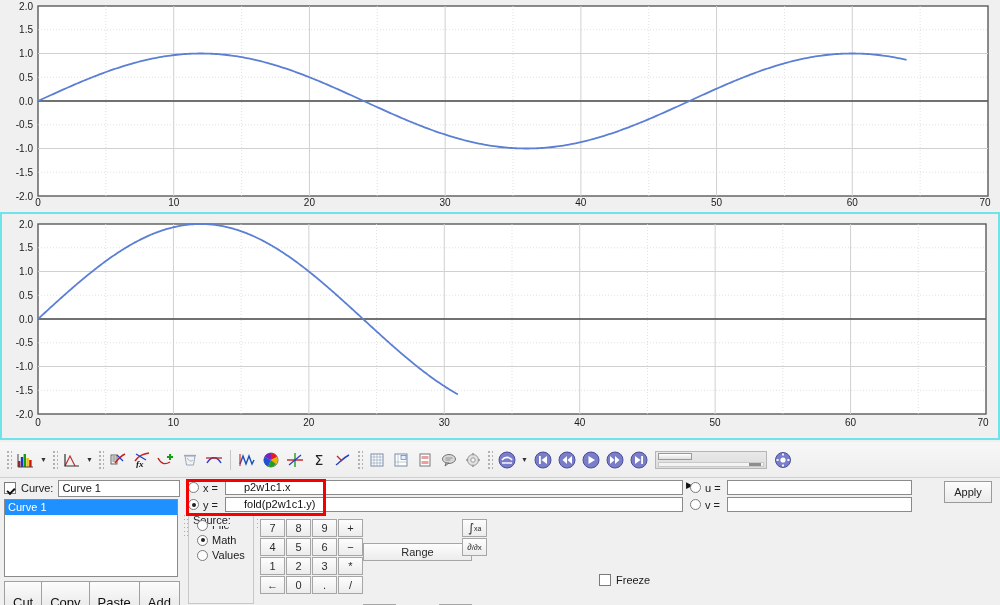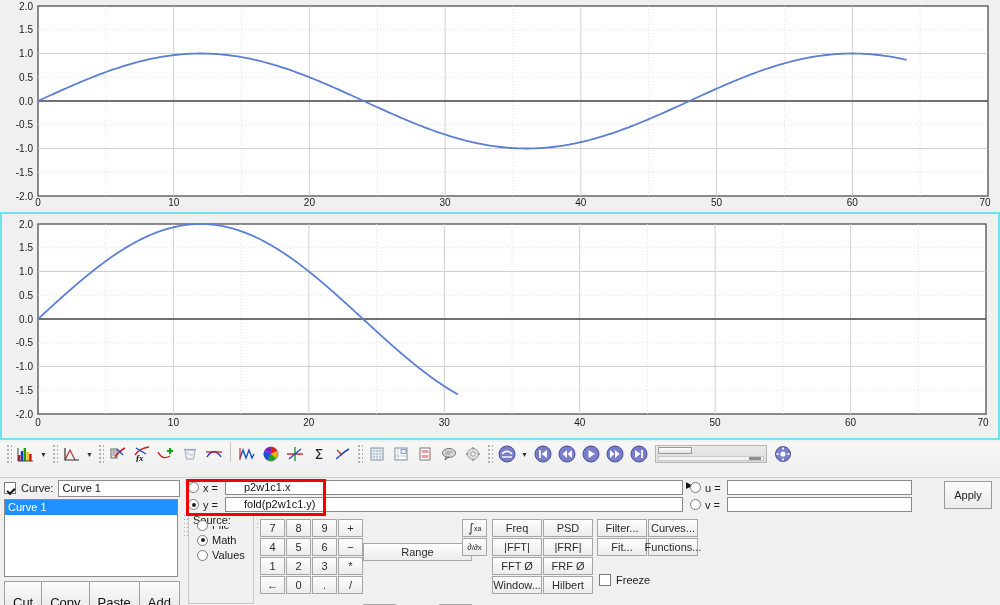--- a/index.html
+++ b/index.html
@@ -20,21 +20,21 @@
   #chart-bot  { top: 212px; width: 1000px; height: 228px;
                 border: 2px solid #6fe3ea; background:#f0f0f0; }
 
   .plot-svg { display:block; width: 100%; height: 100%; }
 
   
   #toolbar {
     position:absolute; left:0; top:442px; width:1000px; height:36px;
     background: linear-gradient(#f7f7f7, #eeeeee);
     border-bottom: 1px solid #cfcfcf;
-    display:flex; align-items:flex-start; padding-left:4px;
+    display:flex; align-items:center; padding-left:4px;
   }
   .tb-group { display:flex; align-items:center; }
   .tb-btn {
     width: 24px; height: 24px; display:flex; align-items:center; justify-content:center;
     cursor: default;
   }
   .tb-btn.small { width:12px; }
   .tb-grip {
     width: 6px; height: 20px; margin: 0 2px;
     background-image: radial-gradient(circle at 2px 2px, #9b9b9b 1px, transparent 1px);
@@ -144,21 +144,21 @@
   .key sub { font-size:7px; vertical-align:sub; }
   .key sup { font-size:7px; vertical-align:super; }
 
   #freeze-row { position:absolute; left:599px; top:574px; display:flex; align-items:center; gap:5px; }
 
   
   #uv-block { position:absolute; left:690px; top:2px; width:310px; height:34px; }
   .uv-row { display:flex; align-items:center; height:15px; margin-bottom:2px; }
   .uv-input { border:1px solid #8a8a8a; background:#fff; height:15px; width:185px; }
   #apply-btn {
-    position:absolute; left:944px; top:3px; width:48px; height:28px;
+    position:absolute; left:944px; top:3px; width:48px; height:22px;
     background: linear-gradient(#fcfcfc,#ebebeb); border:1px solid #9a9a9a;
     display:flex; align-items:center; justify-content:center; font-size:11px; cursor:default;
   }
   #tri-expand { position:absolute; left:686px; top:2px; font-size:9px; color:#111; }
 </style>
 </head>
 <body>
 
 <div id="app">
 
@@ -613,37 +613,21 @@
         <sup>x</sup>
         <sub>a</sub>
     </div>
     <div class="key">
       <span style="font-size:9px;">∂</span>
         <span style="font-size:8px;">/</span>
         <span style="font-size:8px;">∂x</span>
     </div>
   </div>
 
-  <div class="grid" id="freqpad">
-    <div class="key">Freq</div>
-    <div class="key">PSD</div>
-    <div class="key">|FFT|</div>
-    <div class="key">|FRF|</div>
-    <div class="key">FFT Ø</div>
-    <div class="key">FRF Ø</div>
-    <div class="key">Window...</div>
-    <div class="key">Hilbert</div>
-  </div>
-
-  <div class="grid" id="toolpad">
-    <div class="key">Filter...</div>
-    <div class="key">Curves...</div>
-    <div class="key">Fit...</div>
-    <div class="key">Functions...</div>
-  </div>
+
 
   <div id="freeze-row">
     <div class="chk"></div>
     <span class="lbl">Freeze</span>
   </div>
 
   <div id="red-highlight"></div>
 
 </div>
 

